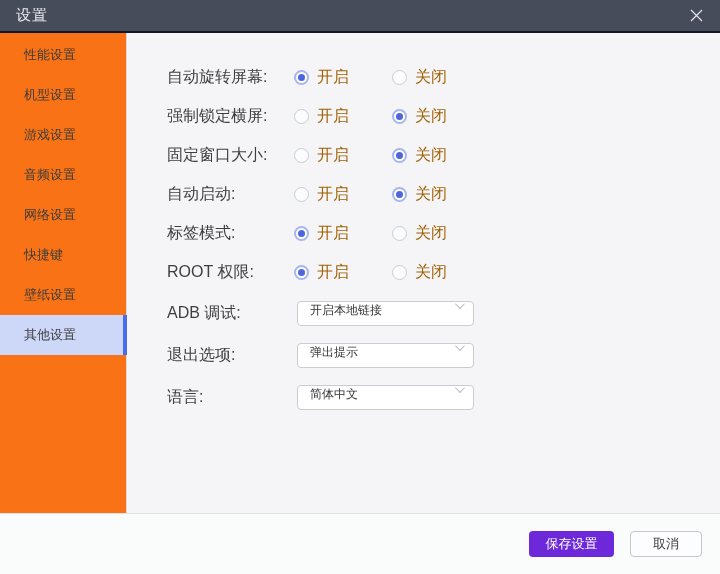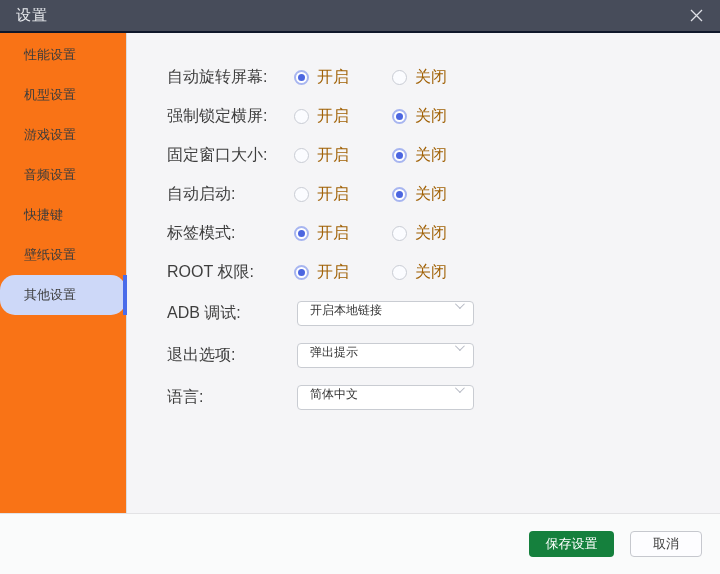--- a/index.html
+++ b/index.html
@@ -22,21 +22,21 @@
   
   .main { display:flex; height:480px; }
   .sidebar {
     width:127px; background:#f97316; border-right:1px solid #dcdcde;
     padding-top:2px; flex-shrink:0;
   }
   .side-item {
     height:40px; display:flex; align-items:center; padding-left:24px;
     font-size:13px; color:#3c3c3c; position:relative; cursor:pointer;
   }
-  .side-item.selected { background:#cdd8f8;border-radius:15px; }
+  .side-item.selected { background:#cdd8f8; }
   .side-item.selected::after {
     content:""; position:absolute; right:-1px; top:0; bottom:0;
     width:4px; background:#4a6cea;
   }
   .content { flex:1; background:#f5f5f7; padding:25px 0 0 40px; }
   .row { display:flex; align-items:center; height:39px; }
   .row-label { width:127px; font-size:16px; color:#3e3e3e; }
   .dd-row { height:42px;gap:8px; }
   .dd-row:first-of-type { margin-top:4px; }
   .dd-row .row-label { width:122px; }
@@ -65,21 +65,21 @@
     transform:rotate(45deg) translateY(-2px);
   }
   
   .footer {
     height:61px; border-top:1px solid #e3e3e5; background:#fafbfb;
     display:flex; align-items:center; justify-content:flex-end;
     padding-right:18px; gap:16px;
   }
   .btn { height:26px; font-size:13px; border-radius:4px; cursor:pointer;
          font-family:inherit; display:flex; align-items:center; justify-content:center; }
-  .btn-primary   { width:85px; background:#15803d; color:#ffffff; border:none; }
+  .btn-primary   { width:85px; background:#6d28d9; color:#ffffff; border:none; }
   .btn-secondary { width:72px; background:#fdfdff; color:#3a3a3a; border:1px solid #c6c8ce; }
 </style>
 </head>
 <body>
 
 <div class="titlebar">
   <span class="title">设置</span>
   <span class="close-btn">
     <svg width="13" height="13" viewBox="0 0 13 13">
       <path d="M1 1 L12 12 M12 1 L1 12" stroke="#dfe1e7" stroke-width="1.3" fill="none"></path>
@@ -96,20 +96,23 @@
     <div class="side-item">
         <span>机型设置</span>
       </div>
     <div class="side-item">
         <span>游戏设置</span>
       </div>
     <div class="side-item">
         <span>音频设置</span>
       </div>
     <div class="side-item">
+        <span>网络设置</span>
+      </div>
+    <div class="side-item">
         <span>快捷键</span>
       </div>
     <div class="side-item">
         <span>壁纸设置</span>
       </div>
     <div class="side-item selected">
         <span>其他设置</span>
       </div>
   </div>
 

